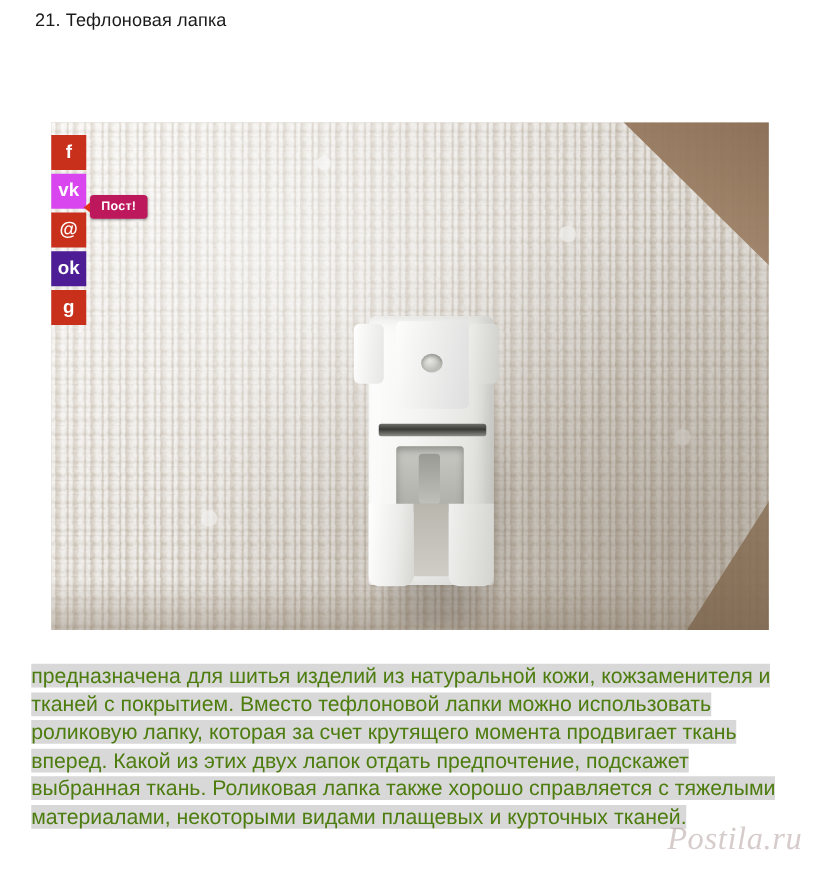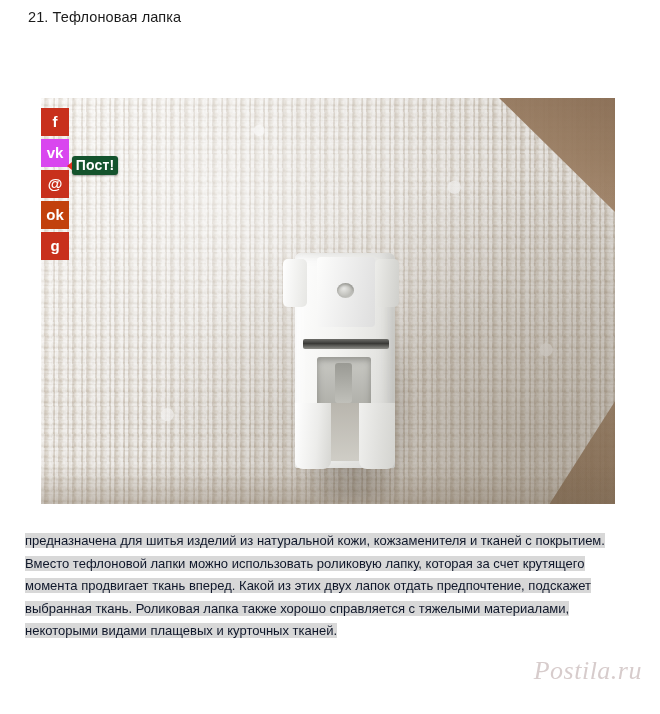--- a/index.html
+++ b/index.html
@@ -234,33 +234,33 @@
     font-weight: bold;
     line-height: 28px;
     text-align: center;
     font-family: "Liberation Sans", sans-serif;
     cursor: pointer;
     user-select: none;
   }
   .social-btn.fb { background: #c8301c; }
   .social-btn.vk { background: #d946ef; }
   .social-btn.mail { background: #c8301c; }
-  .social-btn.ok { background: #c2410c; }
+  .social-btn.ok { background: #4c1d95; }
   .social-btn.gp { background: #c8301c; }
 
   .post-badge {
     position: absolute;
     left: 31px;
     top: 48px;
     width: 46px;
     height: 19px;
-    background: #14532d;
+    background: #be185d;
     border-radius: 3px;
     color: #ffffff;
-    font-size: 14px;
+    font-size: 10px;
     font-weight: bold;
     text-align: center;
     line-height: 19px;
     letter-spacing: 0.2px;
     box-shadow: 0 1px 2px rgba(0,0,0,0.35);
     cursor: pointer;
   }
   .post-badge::before {
     content: "";
     position: absolute;
@@ -271,23 +271,23 @@
     border-bottom: 4px solid transparent;
     border-right: 5px solid #e02f1d;
   }
 
   
   .body-text {
     position: absolute;
     left: 25px;
     top: 530px;
     width: 614px;
-    font-size: 13px;
+    font-size: 17px;
     line-height: 22.5px;
-    color: #0f172a;
+    color: #4d7c0f;
   }
   .body-text p { margin: 0 0 18px 0; }
   .body-text p:last-child { margin-bottom: 0; }
   .sel {
     background: #d8d8d8;
   }
 
   
   .watermark {
     position: absolute;

